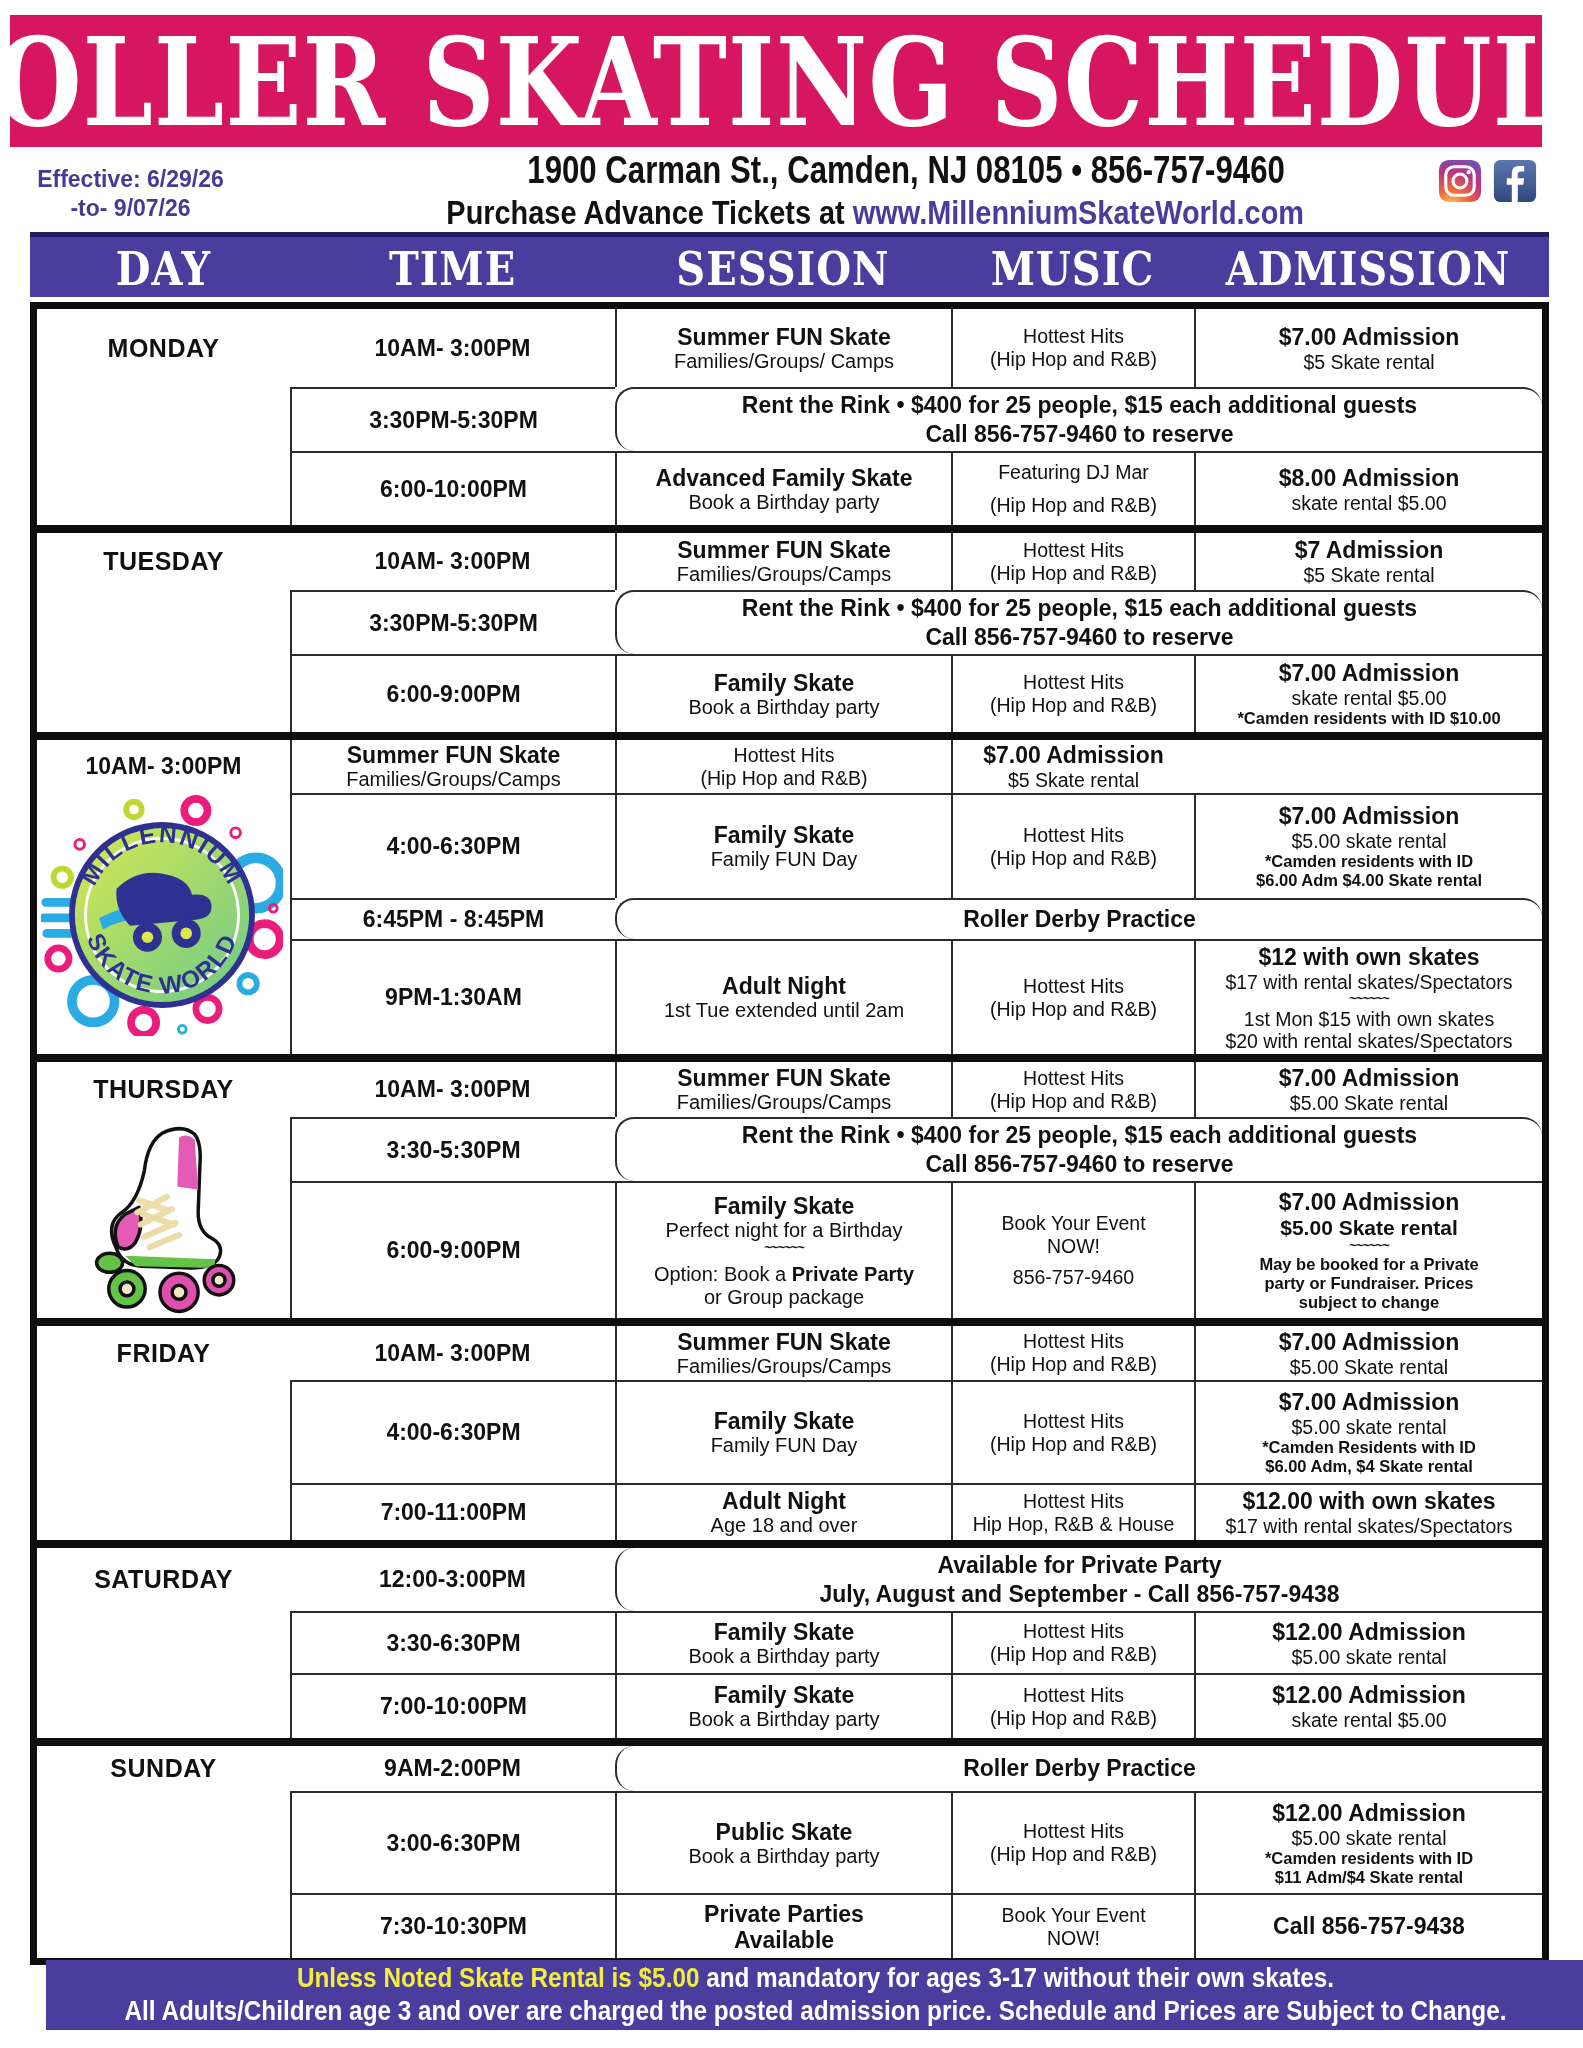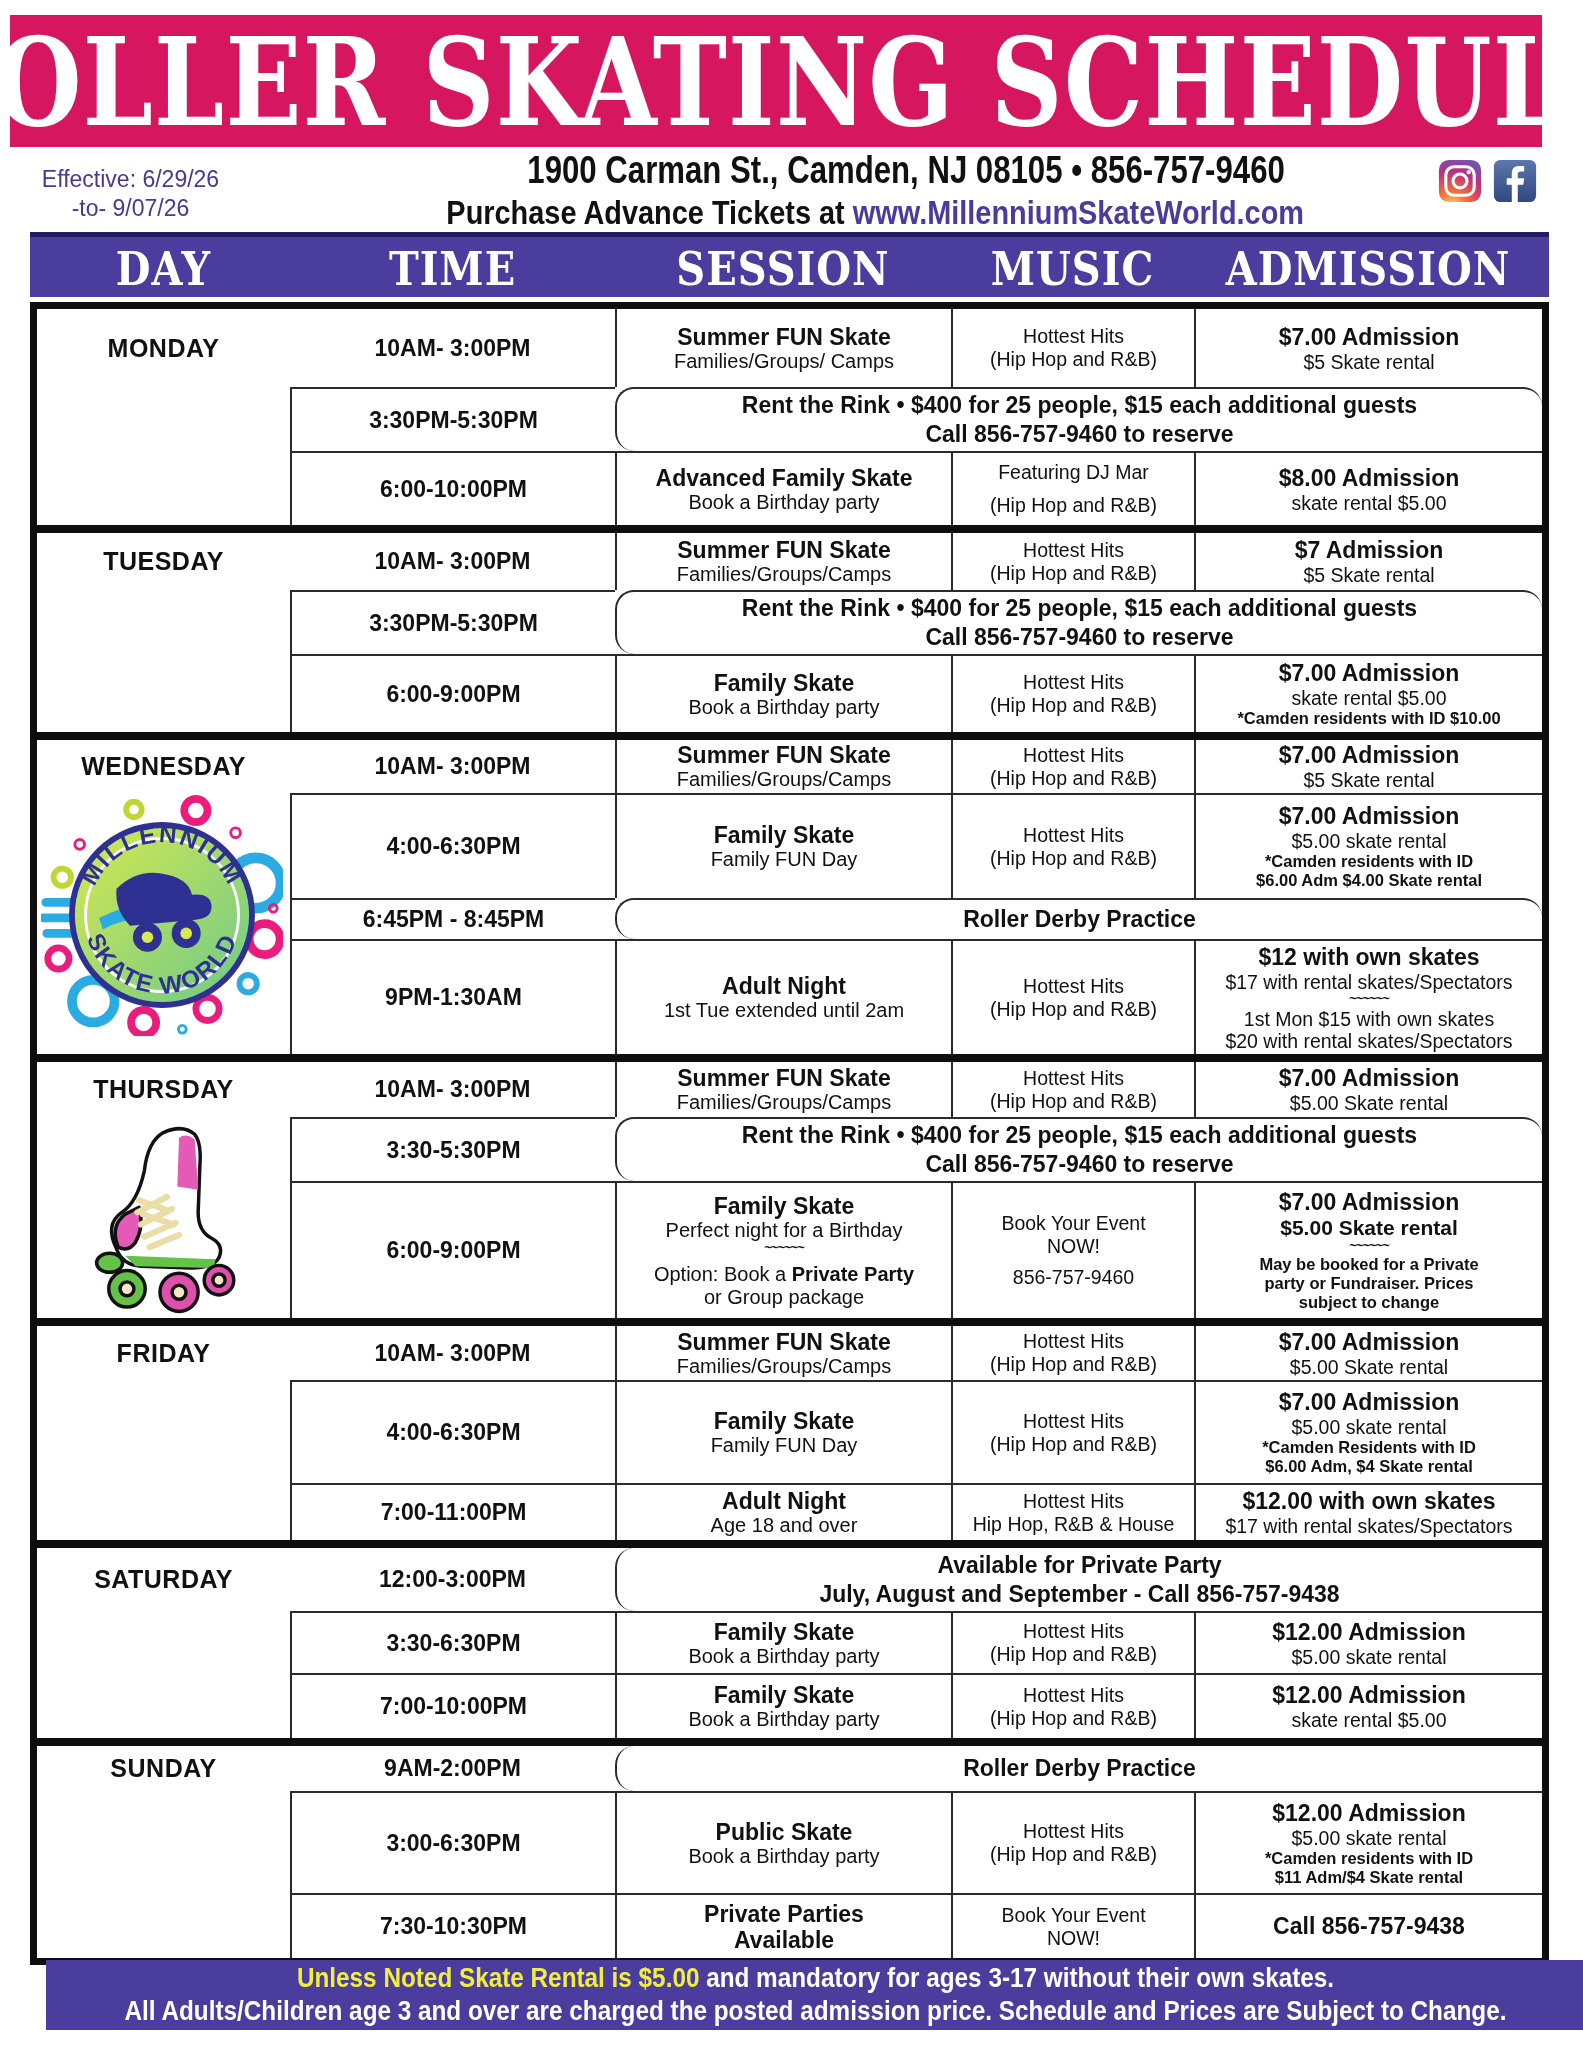--- a/index.html
+++ b/index.html
@@ -10,21 +10,21 @@
   
   .banner{position:absolute;left:10px;top:15px;width:1532px;height:132px;
           background:#d6175f;display:flex;align-items:center;justify-content:center;overflow:hidden;}
   .banner h1{margin:0;color:#fff;font-family:"DejaVu Serif","Liberation Serif",serif;
              font-weight:bold;font-size:86px;letter-spacing:1px;white-space:nowrap;
              transform:scale(1.16,1.42);}
 
   
   .info{position:absolute;left:0;top:147px;width:1583px;height:85px;}
   .effective{position:absolute;left:28px;top:18px;width:205px;text-align:center;
-             color:#463a94;font-weight:normal;font-size:23px;line-height:29px;}
+             color:#463a94;font-weight:bold;font-size:23px;line-height:29px;}
   .contact{position:absolute;left:120px;top:2px;width:1280px;text-align:right;}
   .address{font-size:38px;font-weight:bold;transform:scaleX(0.82);transform-origin:center;white-space:nowrap;}
   .tickets{font-size:34px;font-weight:bold;transform:scaleX(0.85);transform-origin:center;
            white-space:nowrap;margin-top:1px;}
   .url{color:#4a3c9c;text-decoration:none;}
   .social{position:absolute;right:46px;top:12px;display:flex;gap:11px;}
   .sicon{width:44px;height:44px;display:block;cursor:pointer;}
 
   
   .thead{position:absolute;left:30px;top:232px;width:1519px;height:65px;background:#4a3d9e;
@@ -206,21 +206,20 @@
         <div class="c bl bt">
           <div class="at">$7.00 Admission</div>
           <div class="al">skate rental $5.00</div>
           <div class="an">*Camden residents with ID $10.00</div>
         </div>
       </div>
     </div>
 
     <div class="block">
       <div class="row" style="min-height:52px">
-        <div class="c day">WEDNESDAY</div>
         <div class="c tm">10AM- 3:00PM</div>
         <div class="c bl">
           <div class="st">Summer FUN Skate</div>
           <div class="ss">Families/Groups/Camps</div>
         </div>
         <div class="c bl">
           <div class="mu">Hottest Hits</div>
           <div class="mu">(Hip Hop and R&amp;B)</div>
         </div>
         <div class="c bl">

